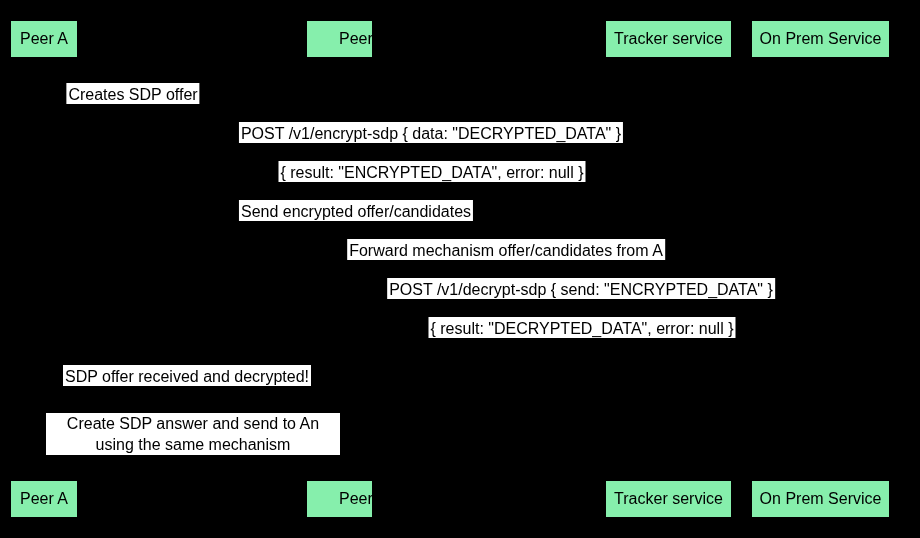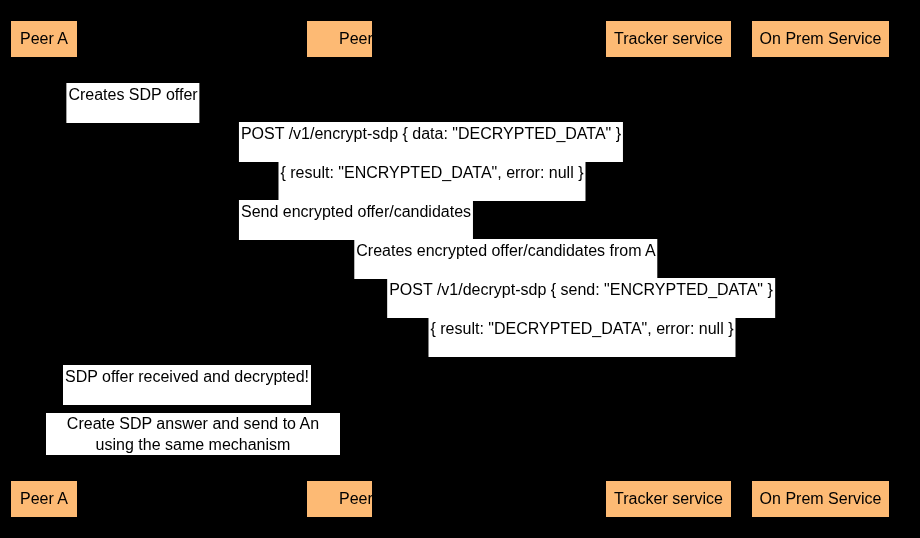--- a/index.html
+++ b/index.html
@@ -8,21 +8,21 @@
     width: 920px;
     height: 538px;
     background: #000;
     overflow: hidden;
     font-family: "Liberation Sans", sans-serif;
   }
   
   .actor {
     position: absolute;
     height: 36px;
-    background: #fdba74;
+    background: #86efac;
     color: #000;
     display: flex;
     align-items: center;
     justify-content: center;
     font-size: 16px;
     white-space: nowrap;
     box-sizing: border-box;
   }
   .actor.top    { top: 21px; }
   .actor.bottom { top: 481px; }
@@ -31,21 +31,21 @@
   .actor.tracker { left: 606px; width: 125px; }
   .actor.onprem  { left: 752px; width: 137px; }
 
   
   .msg {
     position: absolute;
     background: #fff;
     color: #000;
     font-size: 16px;
     line-height: 23px;
-    height: 40px;
+    height: 21px;
     white-space: nowrap;
     text-align: center;
     transform: translateX(-50%);
     padding: 0 2px;
   }
   .msg.m1 { left: 133px; top: 83px;  }
   .msg.m2 { left: 431px; top: 122px; }
   .msg.m3 { left: 432px; top: 161px; }
   .msg.m4 { left: 356px; top: 200px; }
   .msg.m5 { left: 506px; top: 239px; }
@@ -76,21 +76,21 @@
 
   <div class="actor top peer-a">Peer A</div>
   <div class="actor top peer-b">Peer B</div>
   <div class="actor top tracker">Tracker service</div>
   <div class="actor top onprem">On Prem Service</div>
 
   <div class="msg m1">Creates SDP offer</div>
   <div class="msg m2">POST /v1/encrypt-sdp { data: "DECRYPTED_DATA" }</div>
   <div class="msg m3">{ result: "ENCRYPTED_DATA", error: null }</div>
   <div class="msg m4">Send encrypted offer/candidates</div>
-  <div class="msg m5">Creates encrypted offer/candidates from A</div>
+  <div class="msg m5">Forward mechanism offer/candidates from A</div>
   <div class="msg m6">POST /v1/decrypt-sdp { send: "ENCRYPTED_DATA" }</div>
   <div class="msg m7">{ result: "DECRYPTED_DATA", error: null }</div>
   <div class="msg m8">SDP offer received and decrypted!</div>
 
   <div class="note">
     <span class="line">Create SDP answer and send to An</span>
     <span class="line">using the same mechanism</span>
   </div>
 
   <div class="actor bottom peer-a">Peer A</div>

